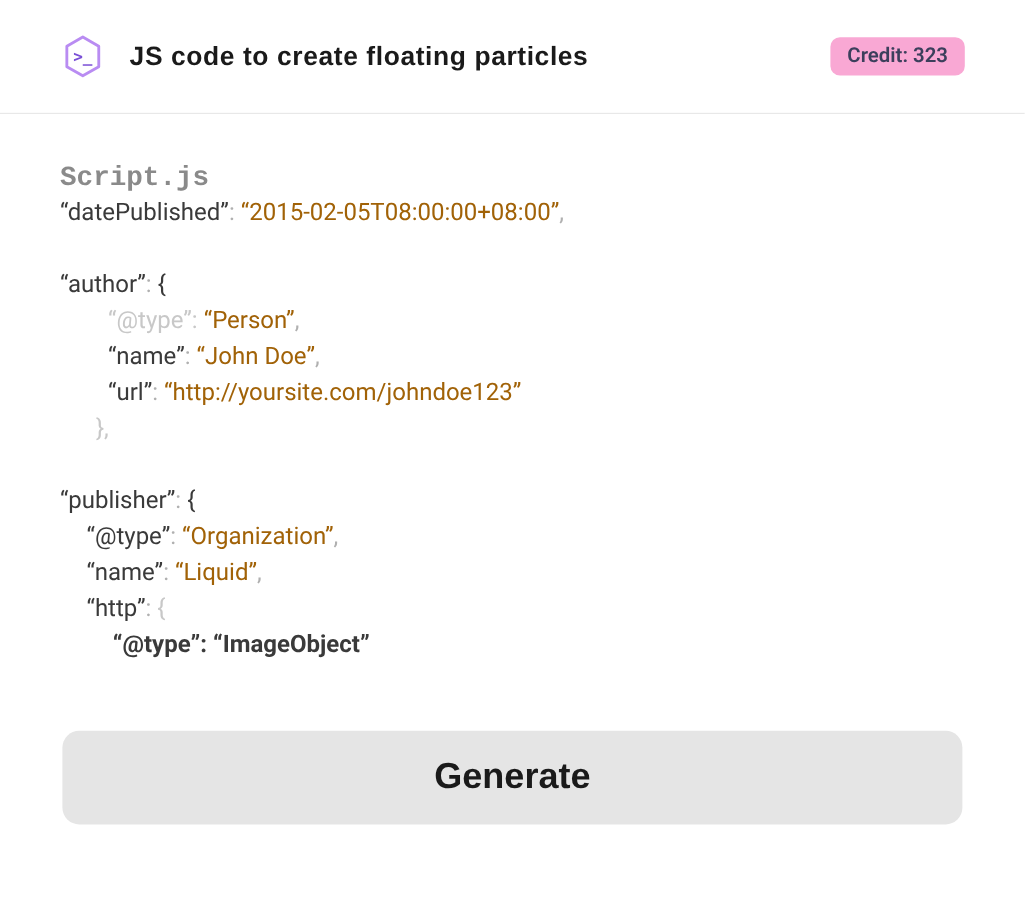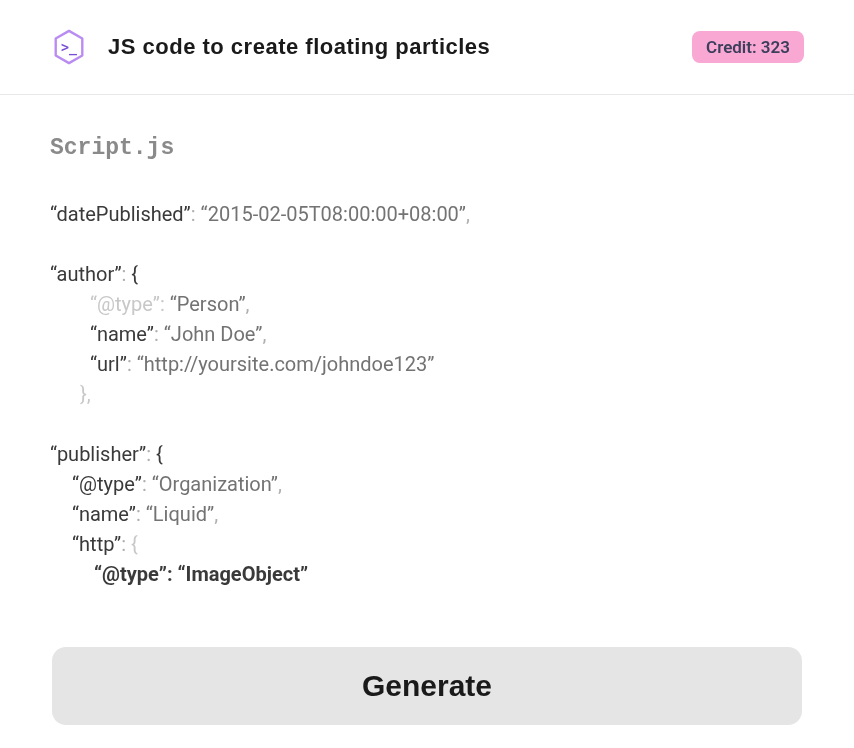--- a/index.html
+++ b/index.html
@@ -50,39 +50,38 @@
       font-weight: 600;
     }
     .content {
       padding: 40px 50px 20px 50px;
     }
     .filename {
       font-family: "SFMono-Regular", Consolas, "Liberation Mono", Menlo, monospace;
       font-size: 23px;
       font-weight: 600;
       color: #8a8a8a;
-      margin-bottom: 38px;
     }
     .code-block {
       font-size: 20px;
       line-height: 1.5;
       color: #3a3a3a;
     }
     .code-line {
       white-space: pre;
       font-family: -apple-system, BlinkMacSystemFont, "Segoe UI", Roboto, Helvetica, Arial, sans-serif;
     }
     .key {
       color: #3a3a3a;
     }
     .punct {
       color: #b0b0b0;
     }
     .string {
-      color: #737373;
+      color: #a16207;
     }
     .brace {
       color: #3a3a3a;
     }
     .plain {
       color: #3a3a3a;
     }
     .faded {
       color: #c8c8c8;
     }

